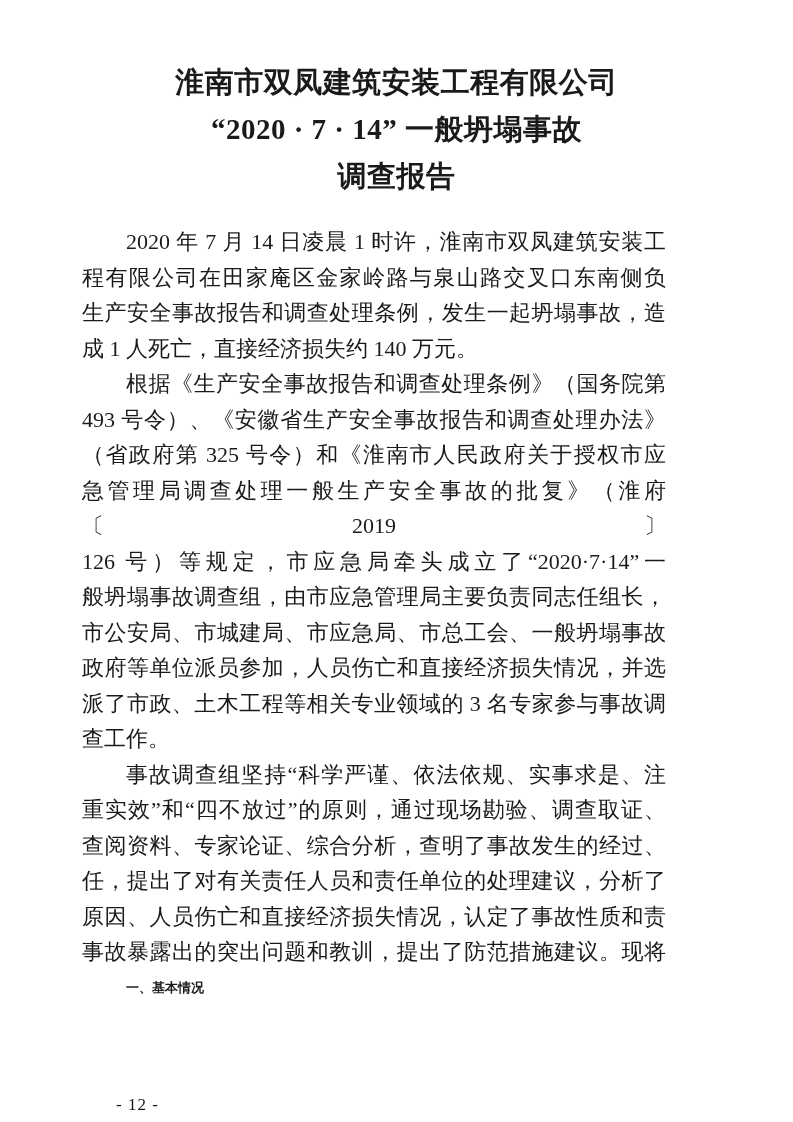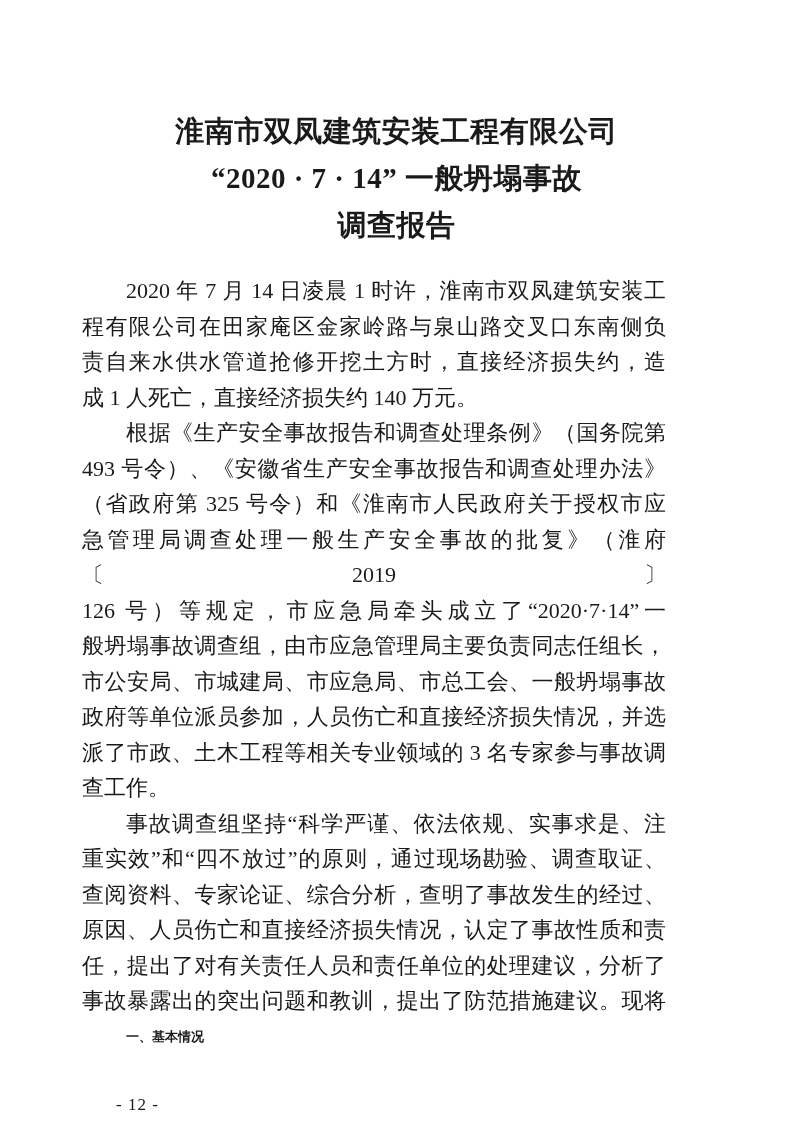--- a/index.html
+++ b/index.html
@@ -10,21 +10,21 @@
   .page {
     position: relative;
     width: 793px;
     height: 1122px;
     background: #ffffff;
     color: #1a1a1a;
     font-family: "Liberation Serif", "DejaVu Serif", serif;
     overflow: hidden;
   }
   .title-block {
-    padding-top: 108px;
+    padding-top: 59px;
     text-align: center;
     font-weight: 700;
     font-size: 29px;
     line-height: 47px;
     letter-spacing: 0.5px;
   }
   .content {
     width: 584px;
     margin: 24px 0 0 82px;
     font-size: 22px;
@@ -65,43 +65,43 @@
     <div>淮南市双凤建筑安装工程有限公司</div>
     <div>“2020 · 7 · 14” 一般坍塌事故</div>
     <div>调查报告</div>
   </div>
 
   <div class="content">
 
     <div>
       <div class="line first">2020 年 7 月 14 日凌晨 1 时许，淮南市双凤建筑安装工</div>
       <div class="line">程有限公司在田家庵区金家岭路与泉山路交叉口东南侧负</div>
-      <div class="line">责自来水供水管道抢修开挖土方时，直接经济损失约，造</div>
+      <div class="line">生产安全事故报告和调查处理条例，发生一起坍塌事故，造</div>
       <div class="line last">成 1 人死亡，直接经济损失约 140 万元。</div>
     </div>
 
     <div>
       <div class="line first">根据《生产安全事故报告和调查处理条例》（国务院第</div>
       <div class="line">493 号令）、《安徽省生产安全事故报告和调查处理办法》</div>
       <div class="line">（省政府第 325 号令）和《淮南市人民政府关于授权市应</div>
       <div class="line">急管理局调查处理一般生产安全事故的批复》（淮府〔2019〕</div>
       <div class="line">126 号）等规定，市应急局牵头成立了“2020·7·14”一</div>
       <div class="line">般坍塌事故调查组，由市应急管理局主要负责同志任组长，</div>
       <div class="line">市公安局、市城建局、市应急局、市总工会、一般坍塌事故</div>
       <div class="line">政府等单位派员参加，人员伤亡和直接经济损失情况，并选</div>
       <div class="line">派了市政、土木工程等相关专业领域的 3 名专家参与事故调</div>
       <div class="line last">查工作。</div>
     </div>
 
     <div>
       <div class="line first">事故调查组坚持“科学严谨、依法依规、实事求是、注</div>
       <div class="line">重实效”和“四不放过”的原则，通过现场勘验、调查取证、</div>
       <div class="line">查阅资料、专家论证、综合分析，查明了事故发生的经过、</div>
+      <div class="line">任，提出了对有关责任人员和责任单位的处理建议，分析了</div>
       <div class="line">原因、人员伤亡和直接经济损失情况，认定了事故性质和责</div>
-      <div class="line">任，提出了对有关责任人员和责任单位的处理建议，分析了</div>
       <div class="line">事故暴露出的突出问题和教训，提出了防范措施建议。现将</div>
     </div>
 
     <div class="section-heading">一、基本情况</div>
 
   </div>
 
   <div class="page-number">- 12 -</div>
 
 </div>

